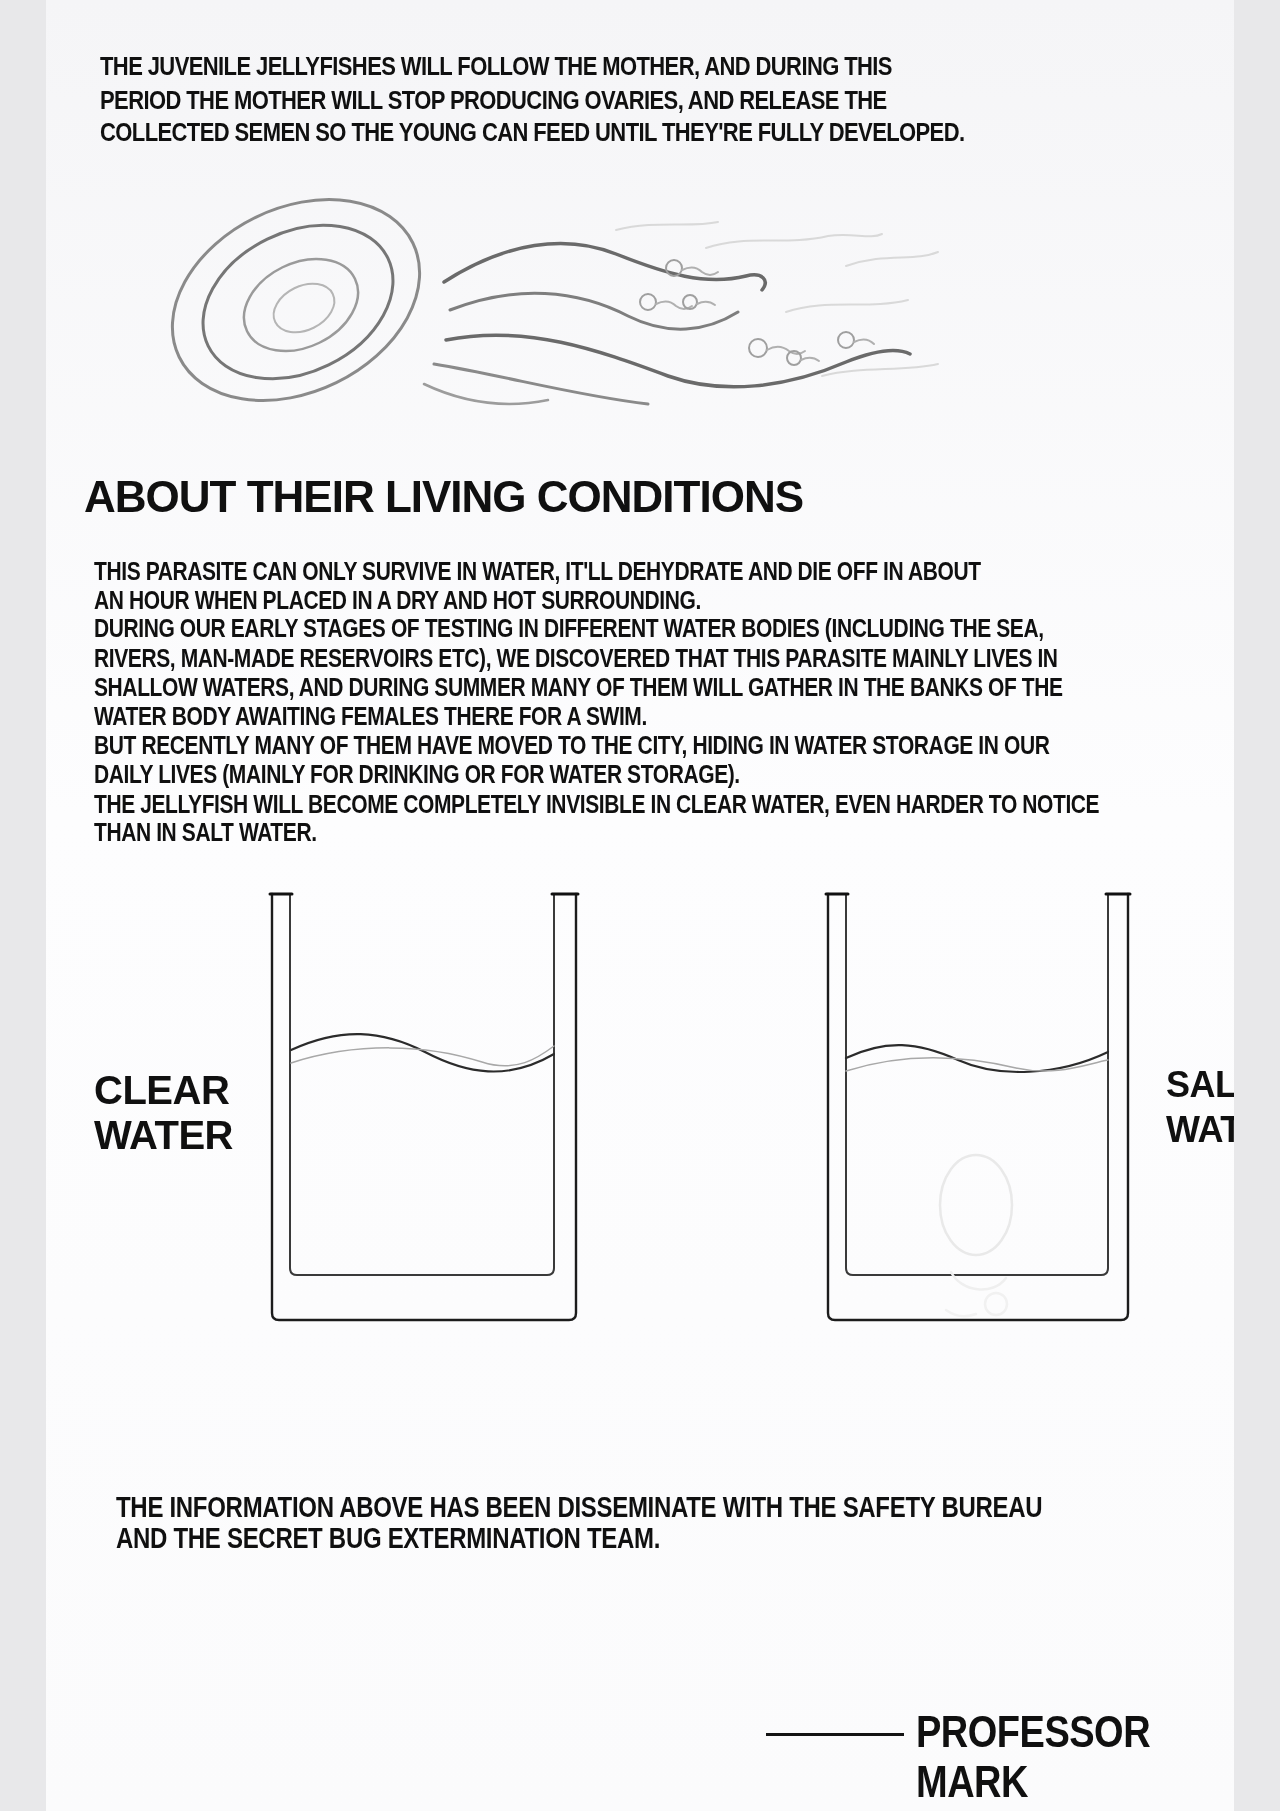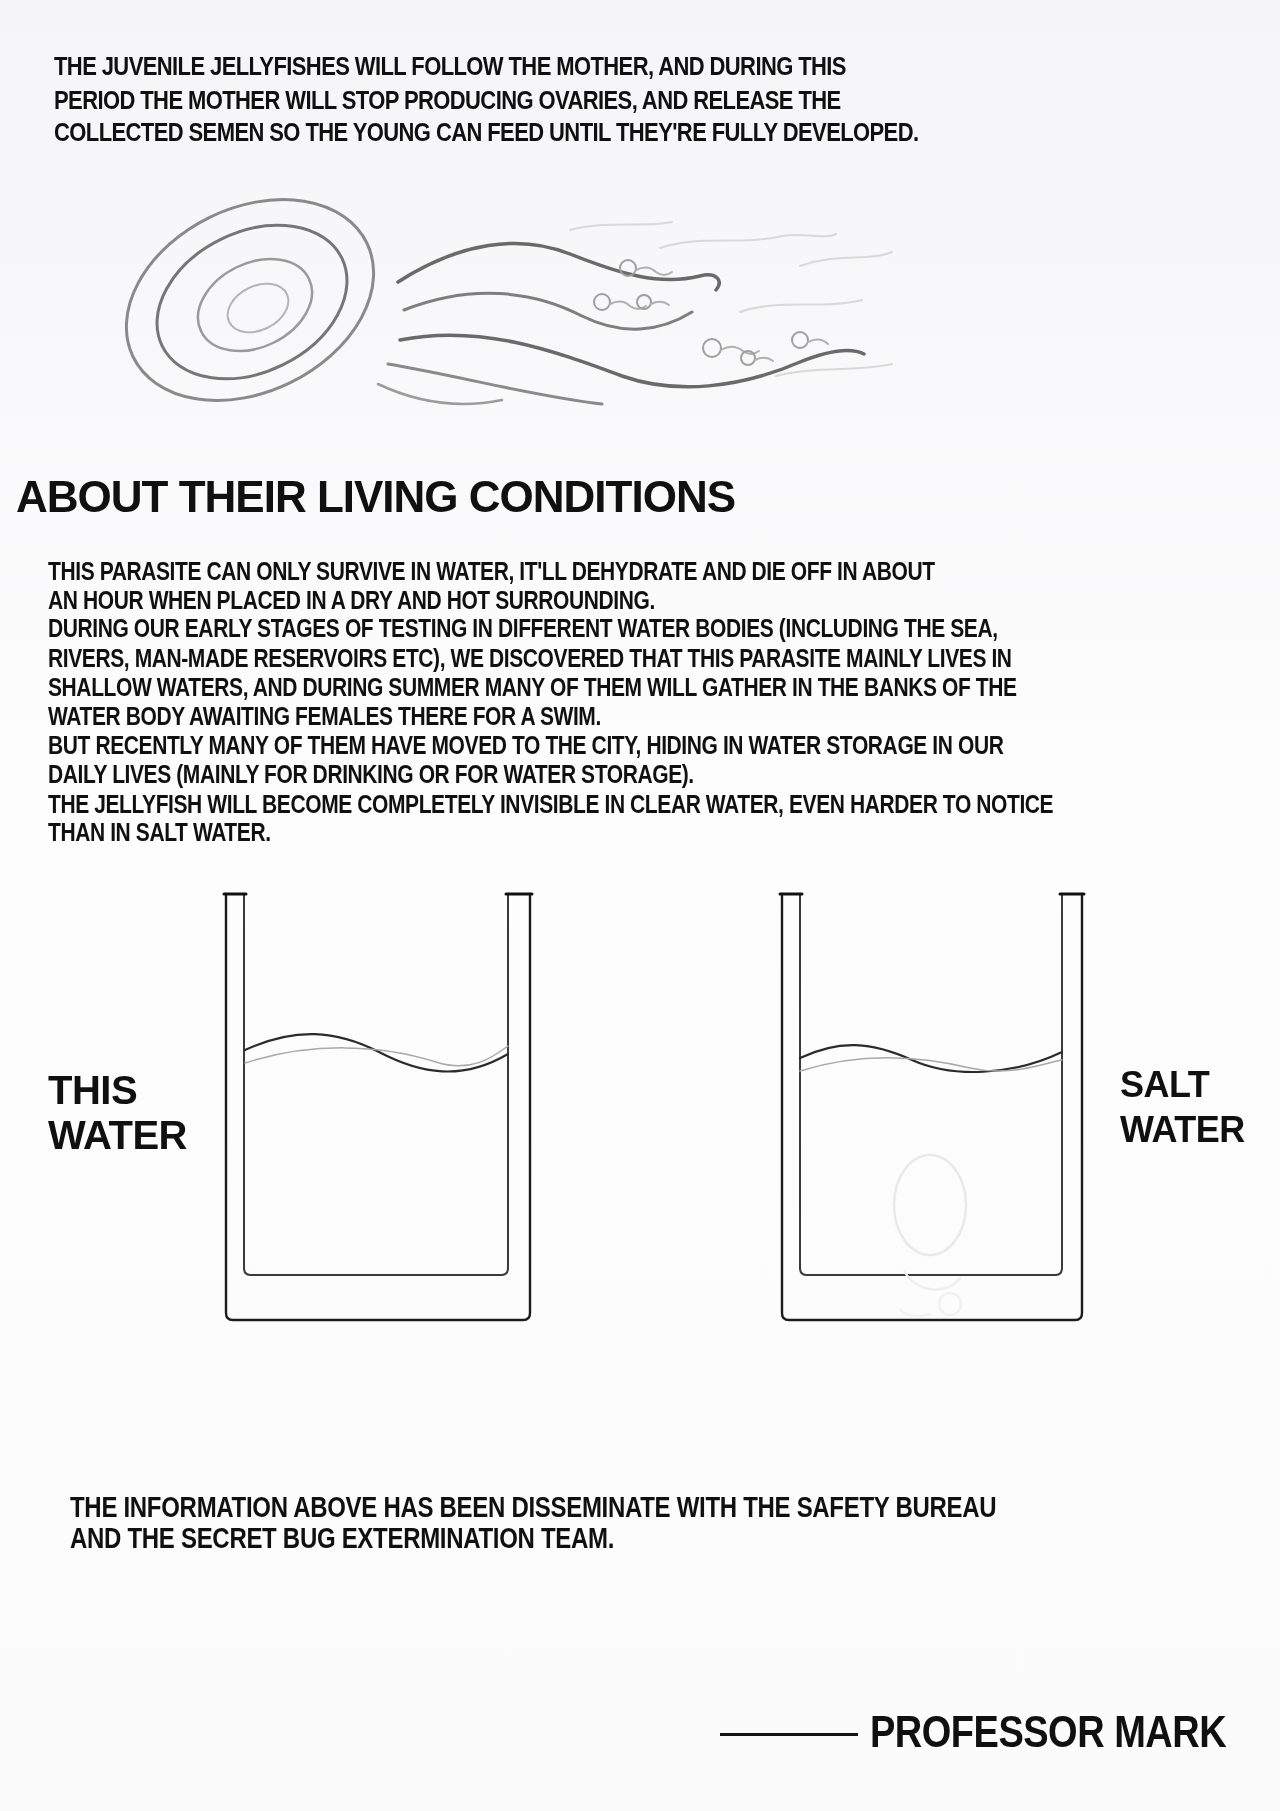--- a/index.html
+++ b/index.html
@@ -1,29 +1,29 @@
 <!DOCTYPE html>
 <html><head>
 <meta charset="utf-8">
 <style>
   html,body{margin:0;padding:0;background:#e8e8ea;}
   .page{
     position:relative;
-    width:1280px;height:1811px;
+    width:1188px;height:1811px;
     margin:0 auto;
     background:linear-gradient(180deg,#f5f5f7 0%,#fdfdfe 45%,#fbfbfc 100%);
     overflow:hidden;
     font-family:"Liberation Sans","DejaVu Sans",sans-serif;
     color:#101010;
   }
   .t{position:absolute;font-weight:bold;color:#101010;}
   .t div{white-space:nowrap;}
   .stretch{transform:scaleY(1.2);transform-origin:0 0;}
   .intro{left:54px;top:50px;font-size:22px;line-height:27.5px;letter-spacing:-0.6px;}
-  .heading{left:16px;top:472px;font-size:44px;line-height:50px;letter-spacing:-1px;}
+  .heading{left:38px;top:472px;font-size:44px;line-height:50px;letter-spacing:-1px;}
   .body-par{left:48px;top:557px;font-size:21px;line-height:24.2px;letter-spacing:-0.4px;}
   .label-left{left:48px;top:1068px;font-size:40px;line-height:45px;letter-spacing:-0.5px;}
   .label-right{left:1120px;top:1062px;font-size:36px;line-height:45px;letter-spacing:-0.5px;}
   .footer-par{left:70px;top:1492px;font-size:24px;line-height:25.8px;letter-spacing:-0.3px;}
   .sig-text{left:870px;top:1708px;font-size:38px;transform:scaleY(1.15);transform-origin:0 0;letter-spacing:-0.5px;}
   .sig-rule{position:absolute;left:720px;top:1733px;width:138px;height:3px;background:#131313;}
   svg{position:absolute;display:block;}
   .illu{left:100px;top:190px;}
   .beakers{left:0;top:880px;}
 </style>
@@ -116,21 +116,21 @@
           <ellipse cx="930" cy="325" rx="36" ry="50"></ellipse>
           <path d="M905,392 C915,412 947,416 960,398" stroke="#efefef"></path>
           <circle cx="950" cy="424" r="11" stroke="#f1f1f1"></circle>
           <path d="M900,430 q14,10 30,4" stroke="#f2f2f2"></path>
         </g>
       </g>
     </g>
   </svg>
 
   <div class="t label-left">
-    <div>THIS</div>
+    <div>CLEAR</div>
     <div>WATER</div>
   </div>
   <div class="t label-right">
     <div>SALT</div>
     <div>WATER</div>
   </div>
 
   <div class="t stretch footer-par">
     <div>THE INFORMATION ABOVE HAS BEEN DISSEMINATE WITH THE SAFETY BUREAU</div>
     <div>AND THE SECRET BUG EXTERMINATION TEAM.</div>

